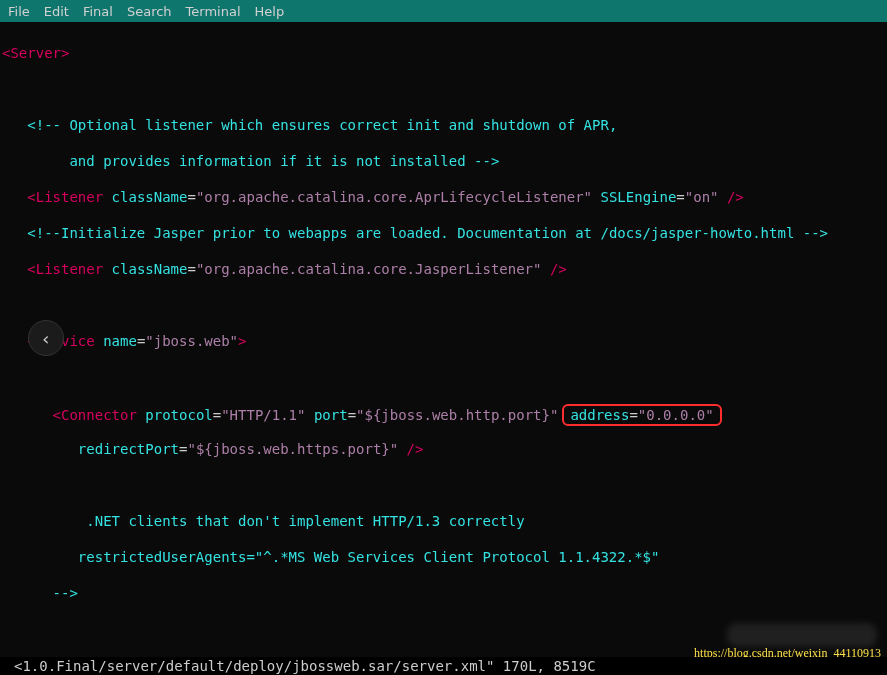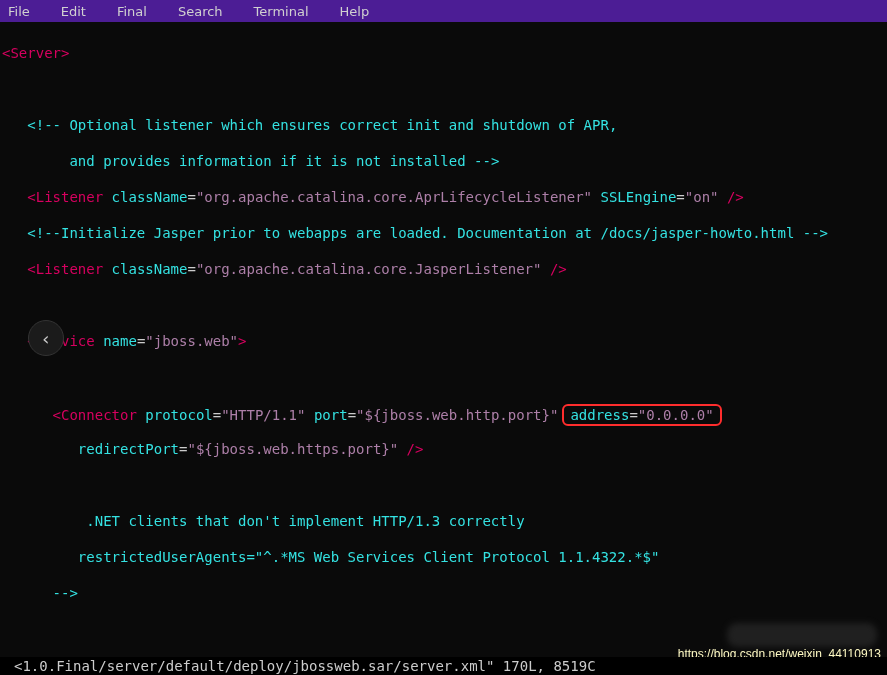--- a/index.html
+++ b/index.html
@@ -9,26 +9,26 @@
     font-family: "DejaVu Sans Mono", "Liberation Mono", monospace;
     font-size: 14px;
     color: #ccc;
     width: 887px;
     height: 675px;
     overflow: hidden;
     position: relative;
   }
   .menubar {
     display: flex;
-    gap: 31px;
+    gap: 14px;
     padding: 3px 8px;
     color: #d0d0d0;
     font-family: "DejaVu Sans", sans-serif;
     font-size: 13px;
-    background: #4c1d95;
+    background: #0f766e;
     height: 16px;
     align-items: center;
   }
   .terminal {
     padding: 4px 0 0 2px;
     line-height: 18px;
     white-space: pre;
     position: relative;
   }
   .statusline {
@@ -76,22 +76,22 @@
     height: 24px;
     background: #2a2a2a;
     border-radius: 10px;
     filter: blur(3px);
     opacity: 0.7;
   }
   .watermark-text {
     position: absolute;
     right: 6px;
     bottom: 14px;
-    color: #fef9c3;
-    font-family: Liberation Sans, sans-serif;
+    color: #fde047;
+    font-family: Liberation Serif, serif;
     font-size: 12px;
     margin-left: 12px;
   }
   .line { display: block; height: 18px; }
 </style>
 </head>
 <body>
 
 <div class="menubar">
   <span>File</span>

